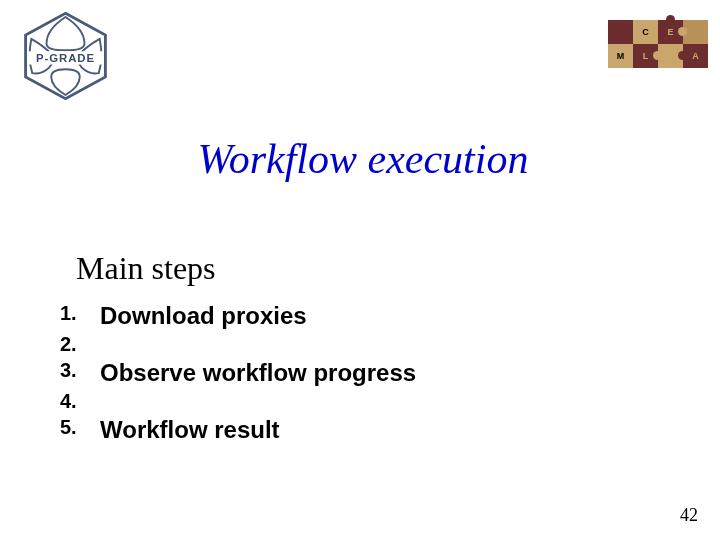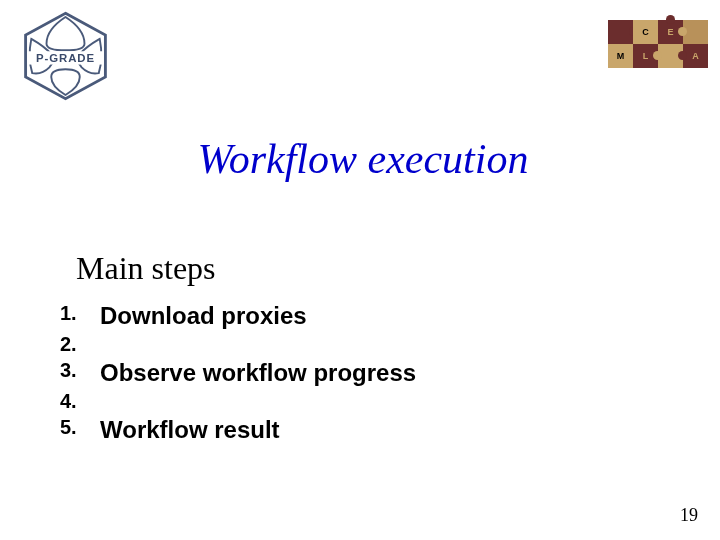--- a/index.html
+++ b/index.html
@@ -111,15 +111,15 @@
     </div>
     <div class="list-row">
       <div class="list-num">4.</div>
     </div>
     <div class="list-row">
       <div class="list-num">5.</div>
       <div class="list-text">Workflow result</div>
     </div>
   </div>
 
-  <div class="pagenum">19</div>
+  <div class="pagenum">42</div>
 
 </div>
 
 </body></html>

